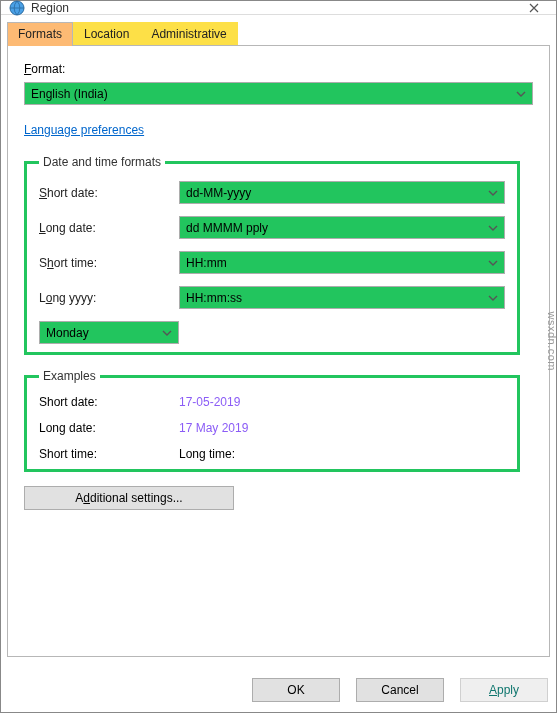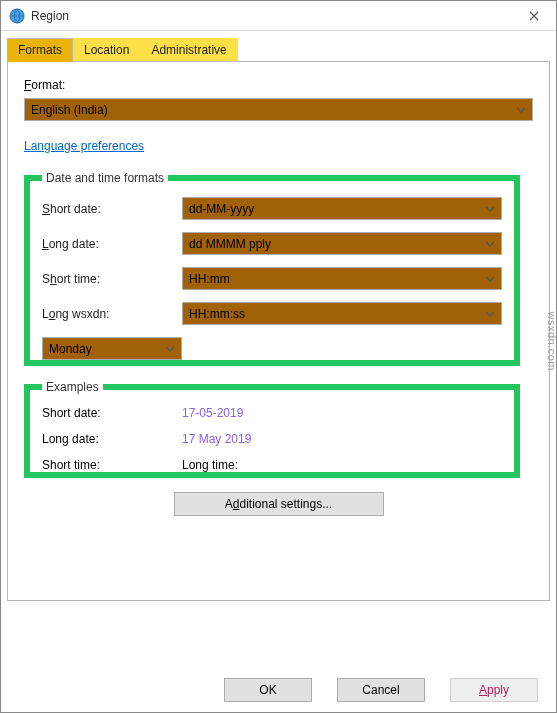--- a/index.html
+++ b/index.html
@@ -1,47 +1,47 @@
 <!DOCTYPE html>
 <html><head>
   <meta charset="utf-8">
   <style>
     * { box-sizing: border-box; font-family: "Segoe UI", Tahoma, sans-serif; font-size: 12px; }
     body { margin: 0; background: #fff; }
     .window { width: 557px; height: 713px; border: 1px solid #888; background: #fff; position: relative; }
-    .titlebar { height: 30px; display: flex; align-items: center; padding: 0 0 0 8px; border-bottom: 1px solid #ddd; }
+    .titlebar { height: 14px; display: flex; align-items: center; padding: 0 0 0 8px; border-bottom: 1px solid #ddd; }
     .titlebar-icon { width: 16px; height: 16px; margin-right: 6px; display: inline-flex; }
     .titlebar-title { flex: 1; font-size: 12px; color: #333; }
     .titlebar-close { width: 45px; height: 29px; display: flex; align-items: center; justify-content: center; color: #555; }
 
     .tabs-row { display: flex; align-items: flex-end; padding: 6px 6px 0 6px; }
     .tab { padding: 4px 10px 5px 10px; border: 1px solid transparent; border-bottom: none; cursor: pointer; position: relative; top: 1px; background: #fde047; color: #222; }
-    .tab.active { border-color: #b7b7b7; background: #eab308; z-index: 2; }
-    .tab-body { border: 1px solid #b7b7b7; margin: 0 6px 6px 6px; padding: 16px 16px 10px 16px; height: 540px; position: relative; }
+    .tab.active { border-color: #b7b7b7; background: #fdba74; z-index: 2; }
+    .tab-body { border: 1px solid #b7b7b7; margin: 0 6px 6px 6px; padding: 16px 16px 10px 16px; height: 612px; position: relative; }
 
     .row-label { margin-bottom: 6px; }
     .underline-key { text-decoration: underline; }
-    .select { width: 100%; height: 23px; border: 1px solid #adadad; background: #a16207; display: flex; align-items: center; justify-content: space-between; padding: 0 6px; cursor: pointer; }
+    .select { width: 100%; height: 23px; border: 1px solid #adadad; background: #22c55e; display: flex; align-items: center; justify-content: space-between; padding: 0 6px; cursor: pointer; }
     .select .chev { color: #555; }
     .link { color: #0066cc; text-decoration: underline; cursor: pointer; display: inline-block; margin: 18px 0 10px 0; text-align: right; }
 
-    fieldset { border: 6px solid #22c55e; margin: 8px 13px 14px 0; padding: 12px 12px 0 12px; }
+    fieldset { border: 3px solid #22c55e; margin: 8px 13px 14px 0; padding: 12px 12px 8px 12px; }
     legend { padding: 0 4px; color: #333; }
     .grid { display: grid; grid-template-columns: 140px 1fr; row-gap: 12px; align-items: center; }
     .grid .cell-label { color: #222; }
 
     .grid2 { display: grid; grid-template-columns: 140px 1fr; row-gap: 12px; align-items: center; }
     .example-val { color: #8b5cf6; }
 
-    .additional-row { display: flex; justify-content: center; margin-top: 0; }
+    .additional-row { display: flex; justify-content: flex-start; margin-top: 0; }
     .btn-wide { width: 210px; height: 24px; border: 1px solid #adadad; background: #e1e1e1; cursor: pointer; display: flex; align-items: center; justify-content: center; }
 
-    .dialog-buttons { position: absolute; bottom: 10px; right: 18px; display: flex; gap: 25px; }
+    .dialog-buttons { position: absolute; bottom: 10px; right: 8px; display: flex; gap: 16px; }
     .btn { width: 88px; height: 24px; border: 1px solid #adadad; background: #e1e1e1; cursor: pointer; display: flex; align-items: center; justify-content: center; }
-    .btn.disabled { color: #be185d; background: #efefef; border-color: #d0d0d0; cursor: default; }
+    .btn.disabled { color: #0f766e; background: #efefef; border-color: #d0d0d0; cursor: default; }
 
     .watermark { position: absolute; right: -2px; top: 370px; transform: rotate(90deg); transform-origin: right top; font-size: 11px; color: #999; letter-spacing: 0.5px; }
 
     svg { display: block; }
   </style>
 </head>
 <body>
 
 <div class="window">
 
@@ -110,21 +110,21 @@
         <div class="cell-label"><span>S</span><span class="underline-key">h</span><span>ort time:</span></div>
         <div class="select">
             <span>HH:mm</span>
             <span class="chev">
               <svg width="10" height="6" viewBox="0 0 10 6">
                 <path d="M1 1 L5 5 L9 1" stroke="#555" stroke-width="1.4" fill="none"></path>
               </svg>
             </span>
           </div>
 
-        <div class="cell-label"><span>L</span><span class="underline-key">o</span><span>ng wsxdn:</span></div>
+        <div class="cell-label"><span>L</span><span class="underline-key">o</span><span>ng yyyy:</span></div>
         <div class="select">
             <span>HH:mm:ss</span>
             <span class="chev">
               <svg width="10" height="6" viewBox="0 0 10 6">
                 <path d="M1 1 L5 5 L9 1" stroke="#555" stroke-width="1.4" fill="none"></path>
               </svg>
             </span>
           </div>
 
         <div class="select">

